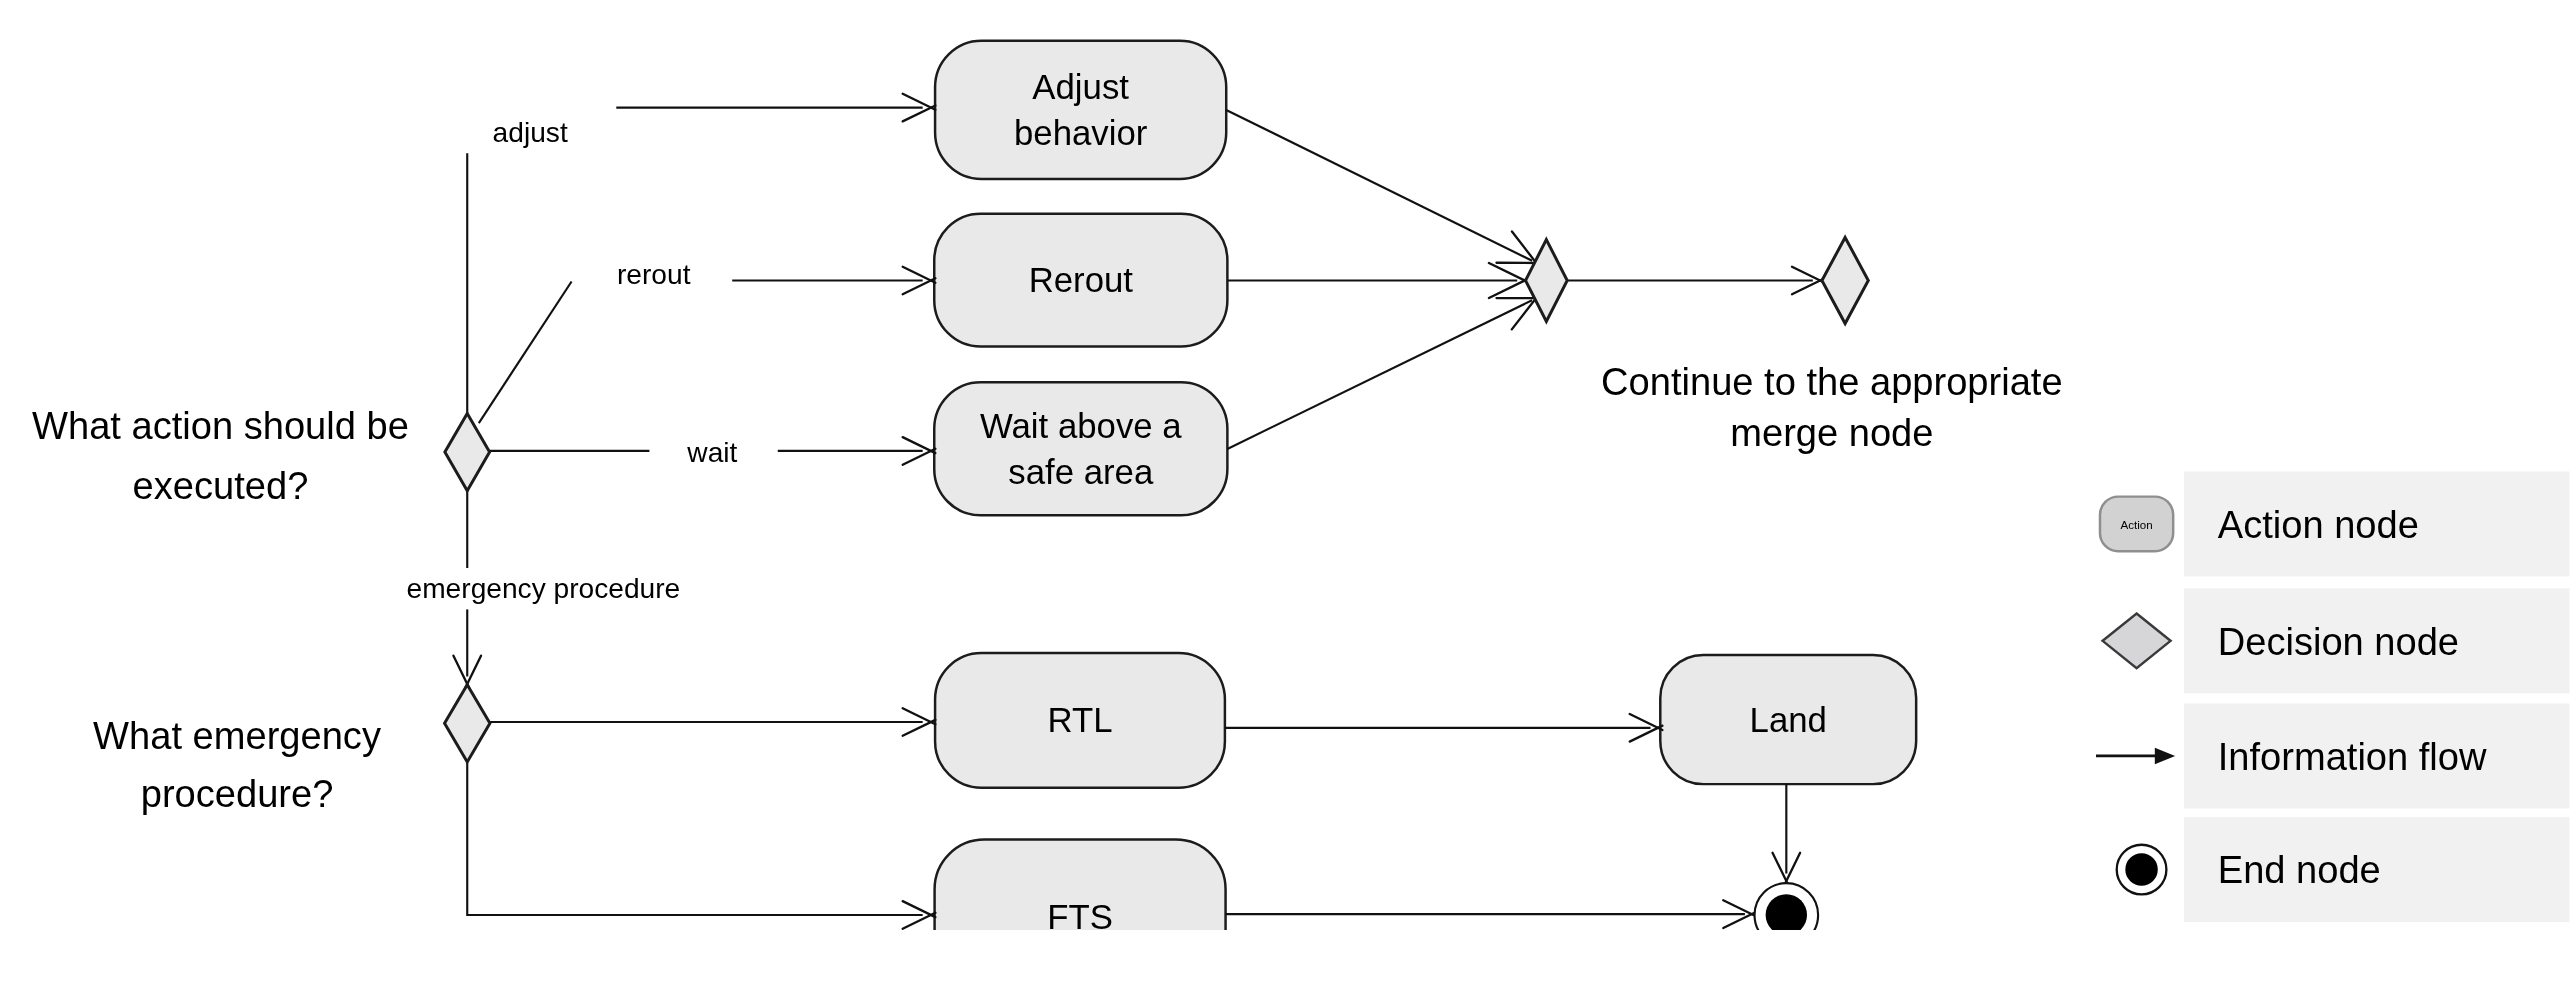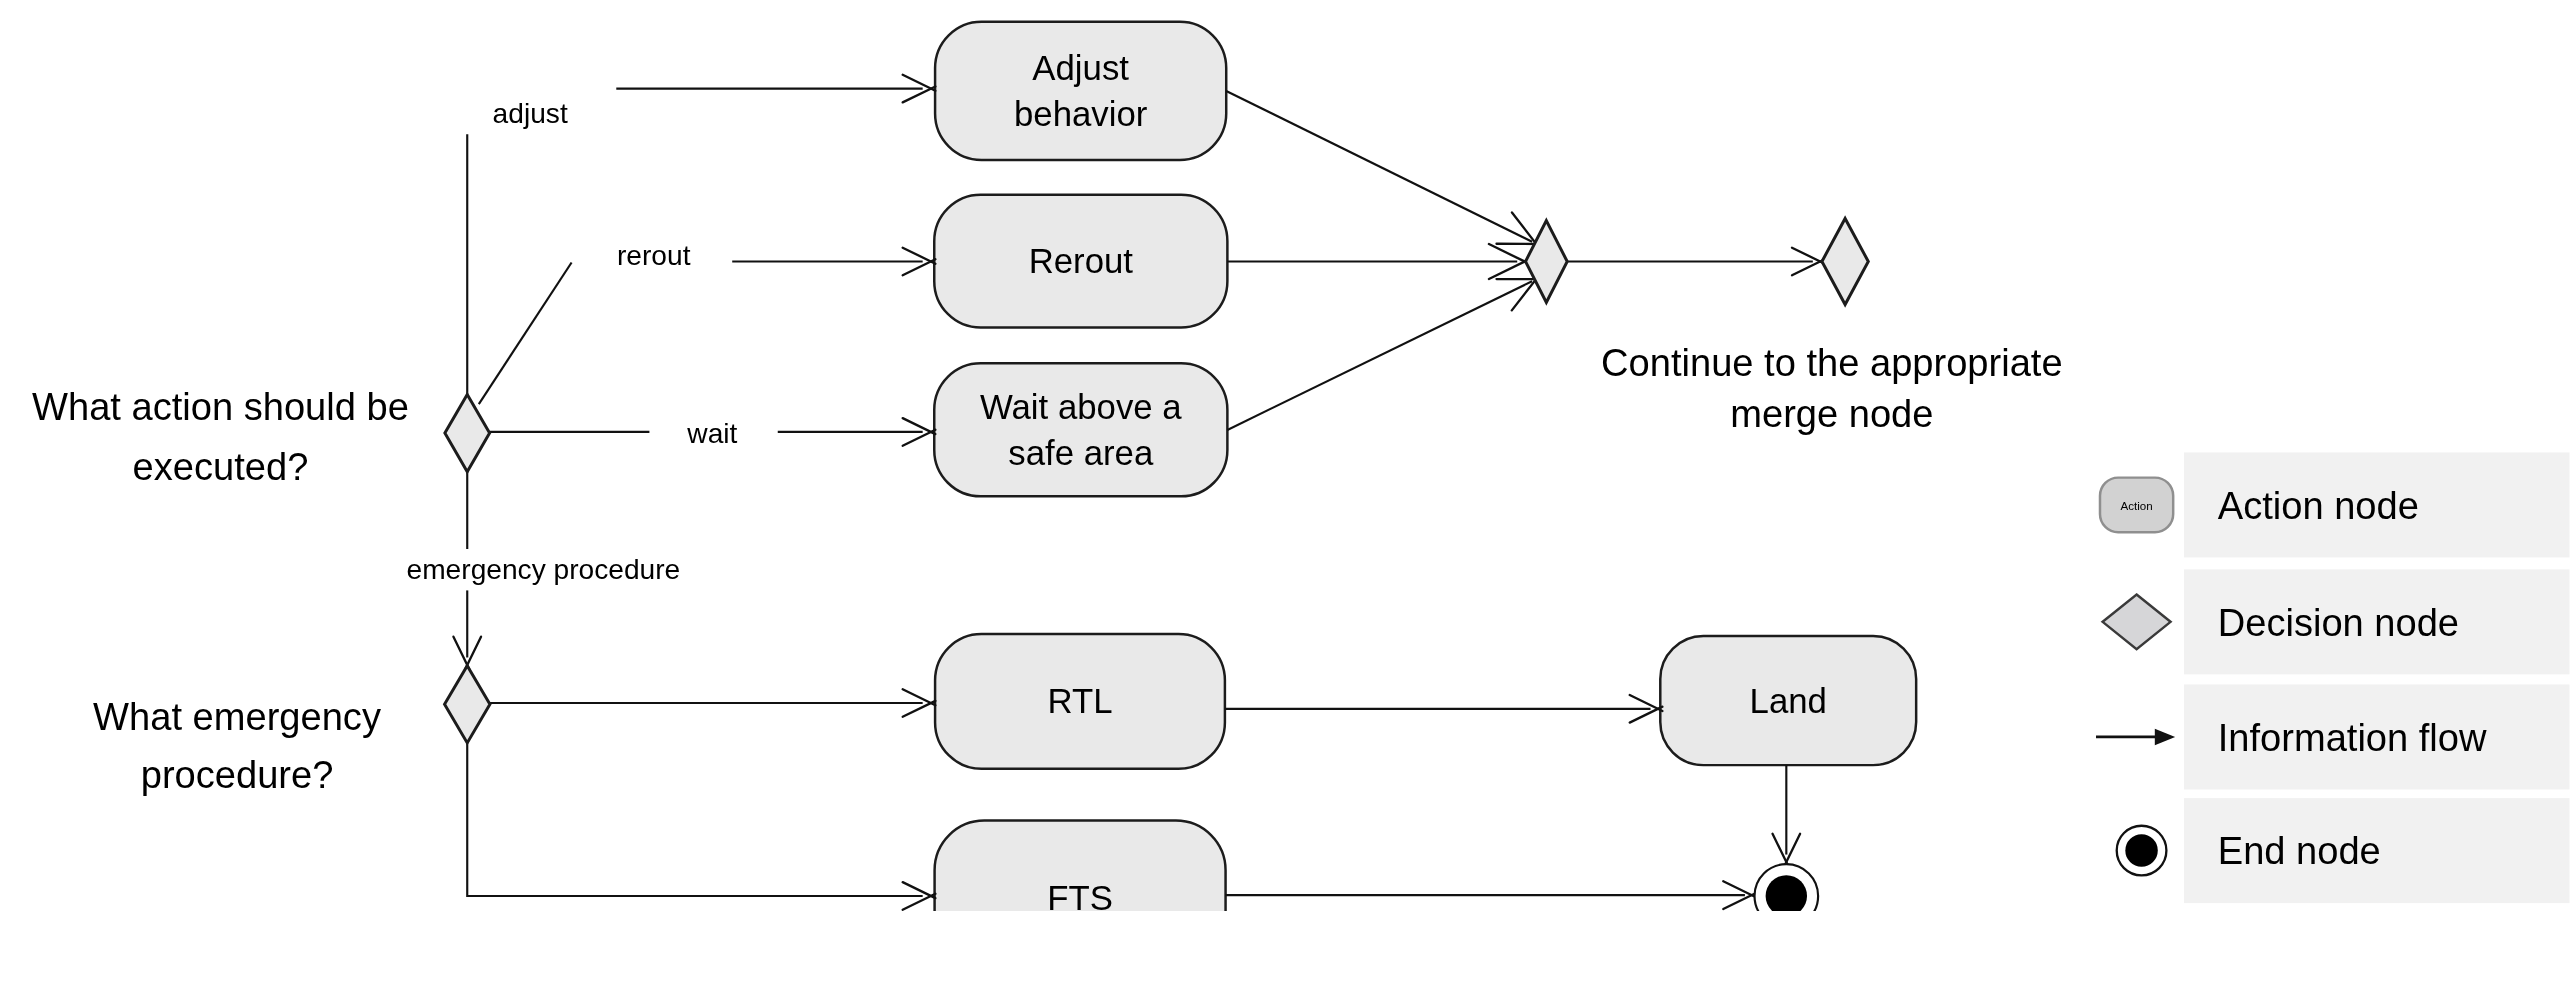--- a/index.html
+++ b/index.html
@@ -1,16 +1,16 @@
 <!DOCTYPE html>
 <html style="font-size:10.6px"><head>
 <meta charset="utf-8">
 <style>
   html,body{margin:0;padding:0;background:#ffffff;}
-  .stage{width:2576px;height:911px;background:#ffffff;overflow:hidden;position:relative;}
+  .stage{width:2576px;height:911px;background:#ffffff;overflow:hidden;position:relative;margin-top:19px;}
   svg{display:block;}
   svg text{font-family:"Liberation Sans", sans-serif;fill:#000000;}
 </style>
 </head>
 <body>
 
 <div class="stage">
   <svg id="diagram-svg" xmlns="http://www.w3.org/2000/svg" viewBox="0 0 1555.2 599.6" width="2576" height="993">
       <g>
         <rect x="564.5" y="13.1" width="175.8" height="83.5" rx="28" ry="28" fill="#e9e9e9" stroke="#1c1c1c" stroke-width="1.5"></rect>

